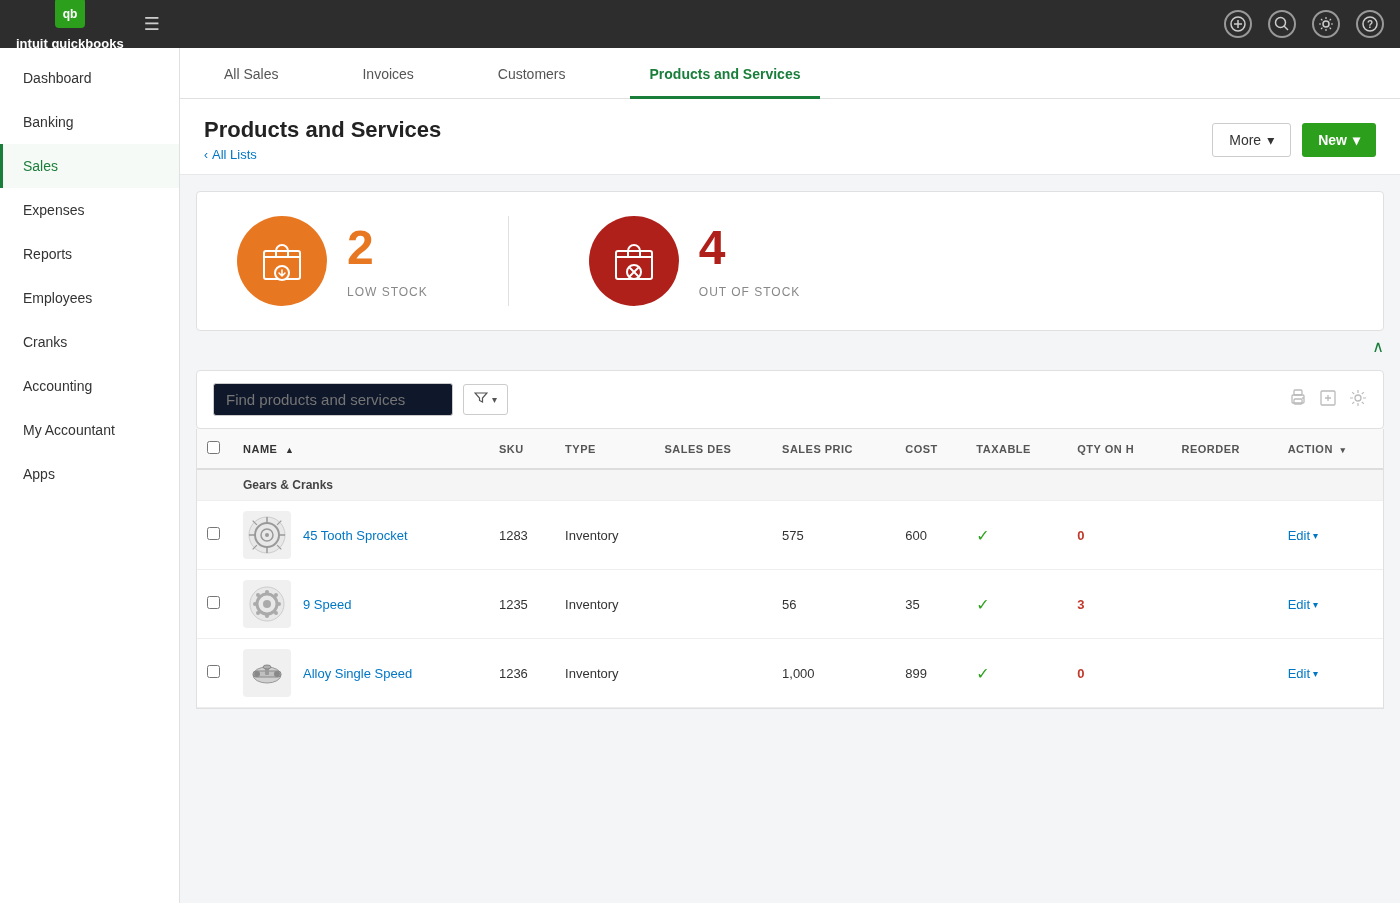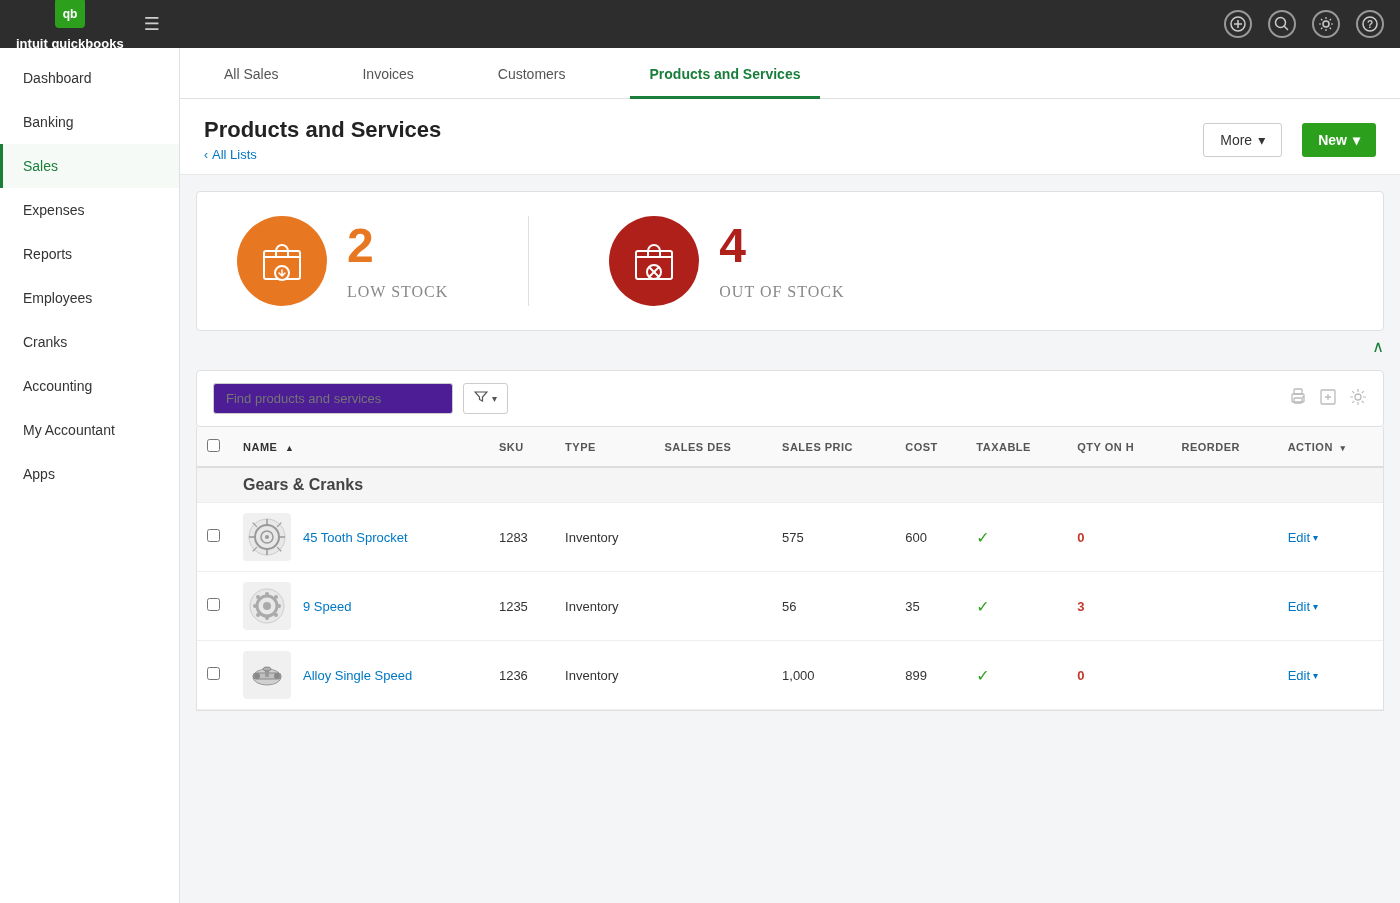--- a/index.html
+++ b/index.html
@@ -138,21 +138,21 @@
       color: #0077c5;
       font-size: 13px;
       cursor: pointer;
       display: flex;
       align-items: center;
       gap: 4px;
       margin-top: 4px;
     }
     .page-header-right {
       display: flex;
-      gap: 20px;
+      gap: 11px;
     }
     .btn-more {
       border: 1px solid #ccc;
       background: #fff;
       padding: 8px 16px;
       font-size: 14px;
       border-radius: 3px;
       cursor: pointer;
       display: flex;
       align-items: center;
@@ -201,26 +201,25 @@
     .stock-circle.out { background: #b0201a; }
     .stock-info {}
     .stock-count {
       font-size: 48px;
       font-weight: 700;
       line-height: 1;
     }
     .stock-count.low { color: #e87722; }
     .stock-count.out { color: #b0201a; }
     .stock-label {
-      font-size: 16px;
+      font-size: 12px;
       color: #888;
       letter-spacing: 1px;
       text-transform: uppercase;
       margin-top: 13px;
-      font-family: Liberation Serif, serif;
     }
     .divider-v {
       width: 1px;
       background: #e0e0e0;
       margin: 0 20px;
     }
 
     
     .collapse-toggle {
       display: flex;
@@ -247,24 +246,24 @@
     }
     .filter-left {
       display: flex;
       align-items: center;
       gap: 10px;
     }
     .search-input {
       border: 1px solid #ccc;
       border-radius: 3px;
       padding: 7px 12px;
-      font-size: 13px;
+      font-size: 15px;
       width: 240px;
       color: #999;
-      background: #4c1d95;
+      background: #0f172a;
       outline: none;
     }
     .filter-icon-btn {
       display: flex;
       align-items: center;
       gap: 4px;
       color: #555;
       cursor: pointer;
       font-size: 14px;
       border: 1px solid #ccc;
@@ -316,21 +315,21 @@
       border-bottom: 1px solid #eee;
     }
     tbody td {
       padding: 10px 10px;
       vertical-align: middle;
       color: #333;
     }
     .group-row td {
       background: #f5f5f5;
       font-weight: 600;
-      font-size: 16px;
+      font-size: 12px;
       padding: 8px 10px;
       color: #444;
     }
     .checkbox-cell { width: 36px; }
     .product-img {
       width: 48px;
       height: 48px;
       background: #f0f0f0;
       border-radius: 4px;
       display: flex;

